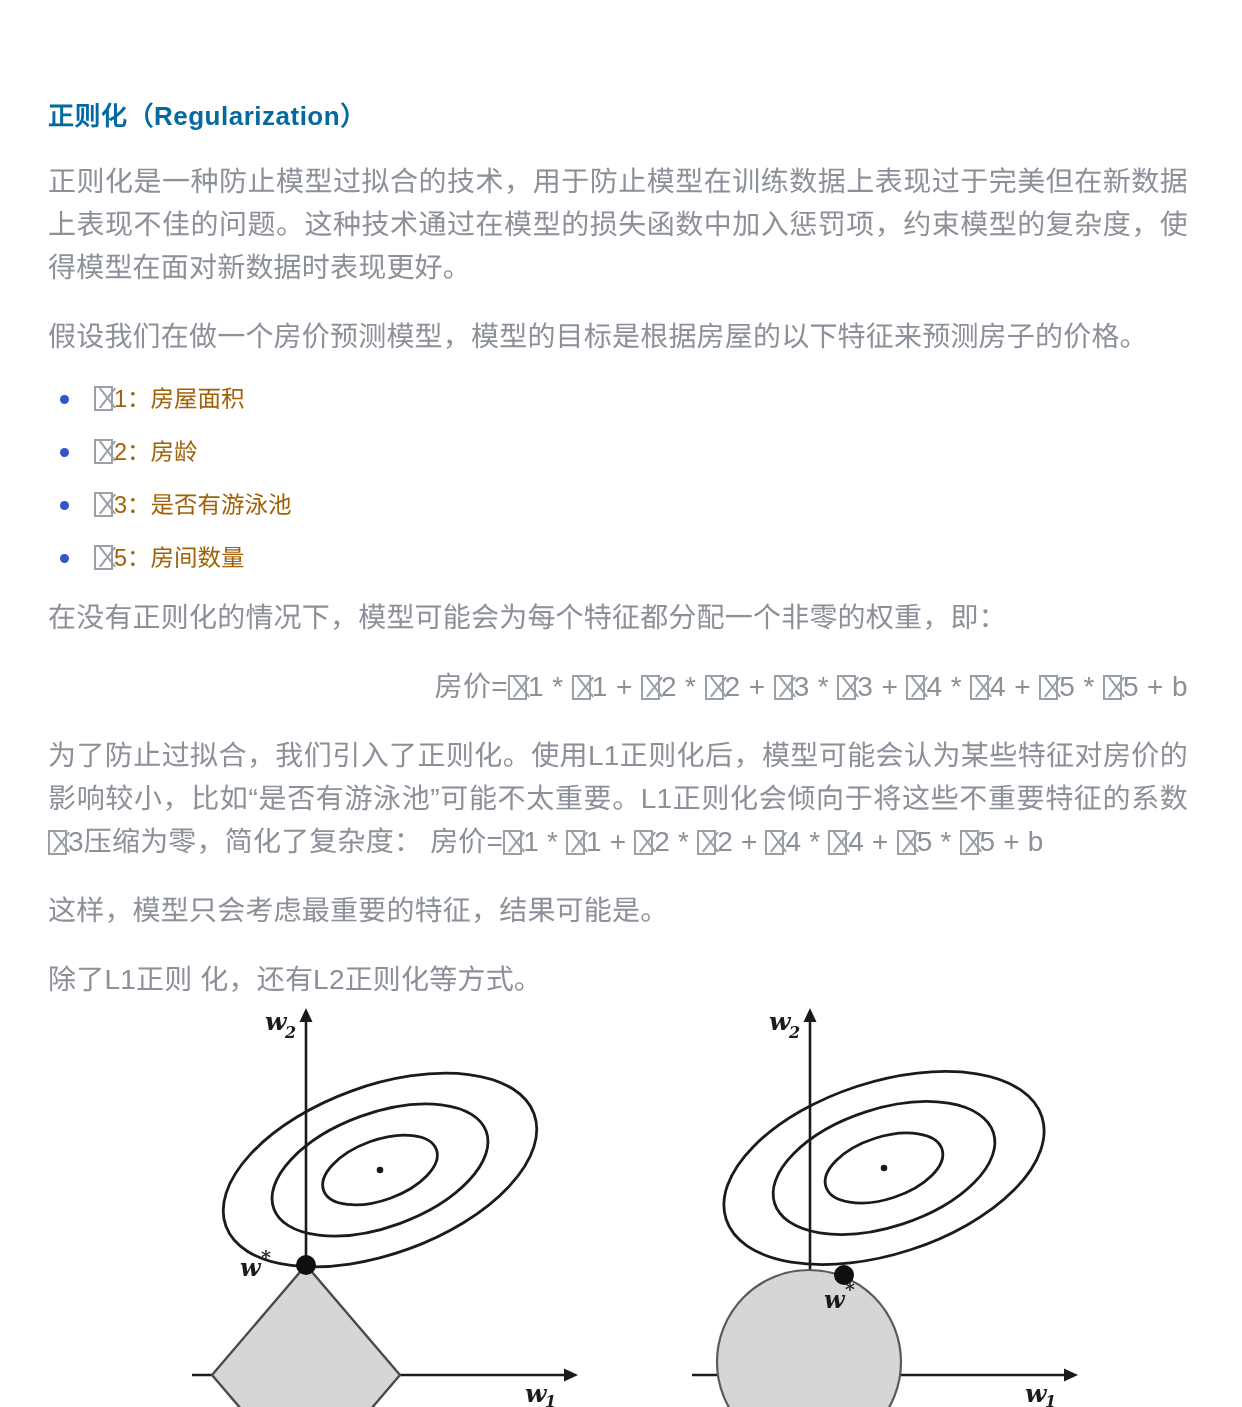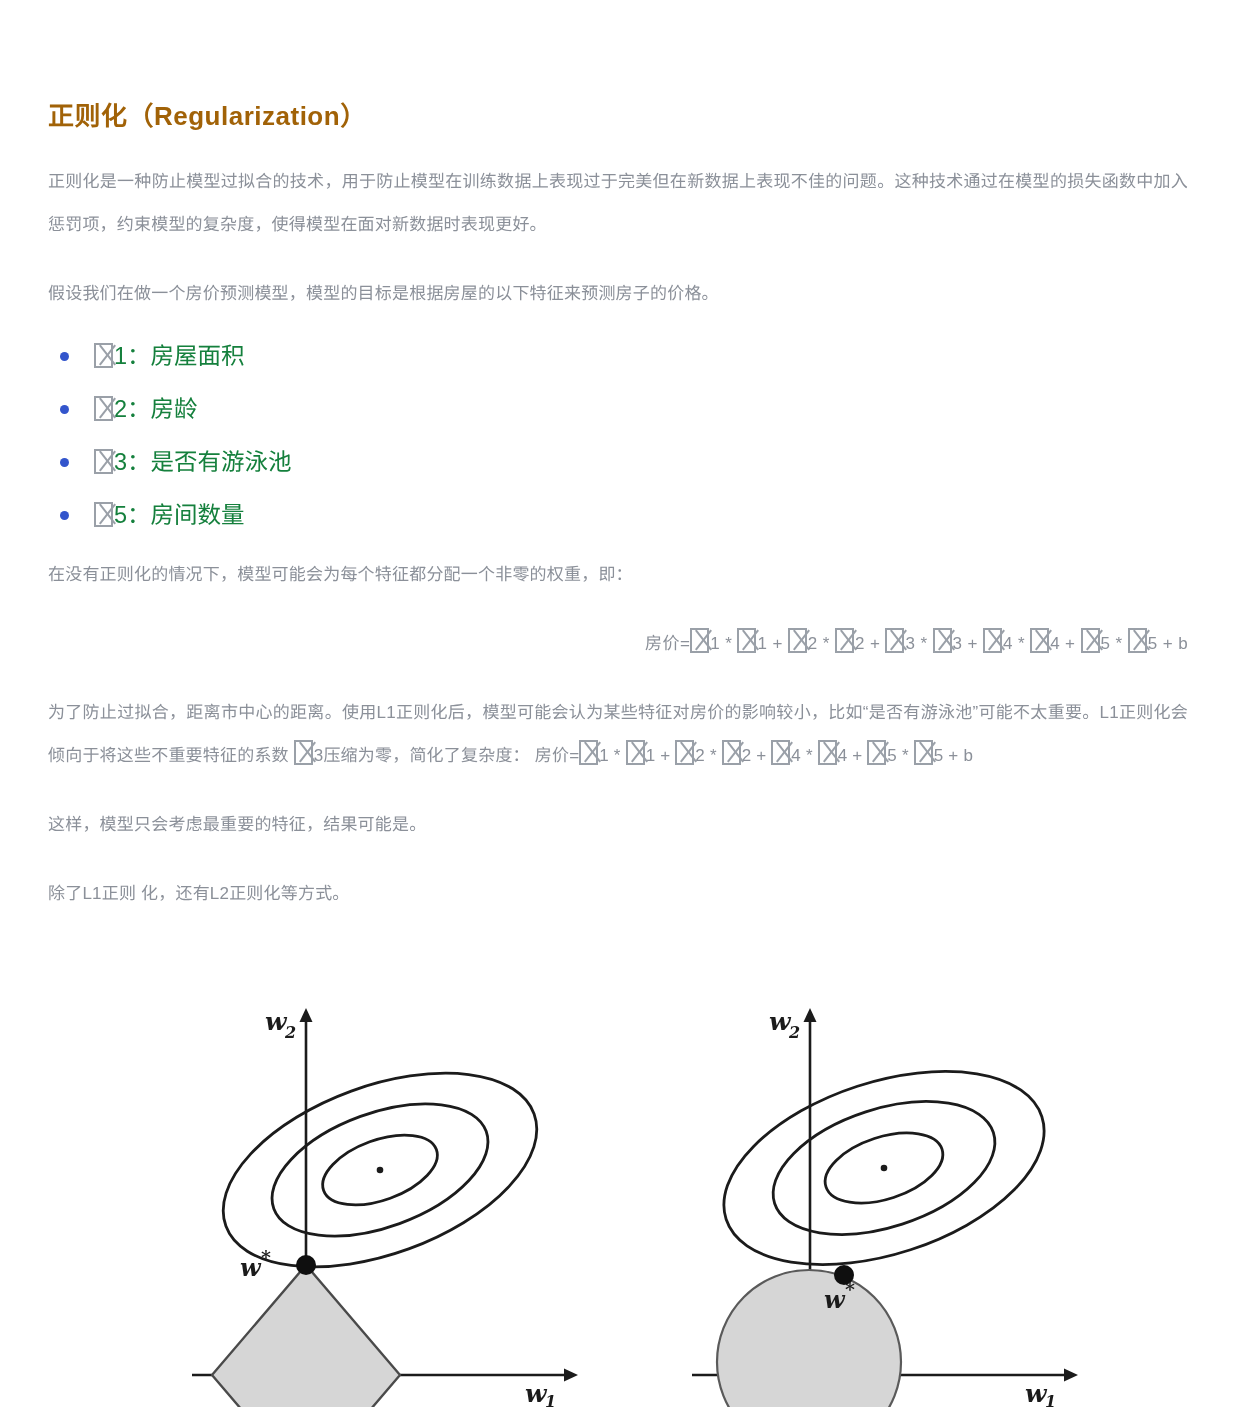--- a/index.html
+++ b/index.html
@@ -29,28 +29,28 @@
     position: absolute;
     left: 48px;
     top: 100px;
     width: 1140px;
   }
 
   h1.doc-title {
     margin: 0 0 26px 0;
     font-size: 26px;
     font-weight: 700;
-    color: #a16207;
+    color: #0369a1;
     letter-spacing: 0.5px;
     line-height: 1.3;
   }
 
   p.para {
     margin: 0 0 26px 0;
-    font-size: 17px;
+    font-size: 28px;
     line-height: 43px;
     color: #8b9099;
     font-weight: 500;
     letter-spacing: 0.2px;
     text-align: justify;
     text-justify: inter-character;
   }
 
   p.para.formula {
     letter-spacing: 0.4px;
@@ -61,21 +61,21 @@
     list-style: none;
     margin: 0 0 22px 0;
     padding: 0;
   }
   ul.feature-list li {
     position: relative;
     padding-left: 46px;
     margin-bottom: 23px;
     font-size: 23.5px;
     line-height: 30px;
-    color: #15803d;
+    color: #a16207;
     font-weight: 500;
   }
   ul.feature-list li .dot {
     position: absolute;
     left: 12px;
     top: 11px;
     width: 9px;
     height: 9px;
     border-radius: 50%;
     background: #3355cc;
@@ -199,21 +199,21 @@
       <span>*</span>
       <span class="tofu"></span><span>4</span>
       <span>+</span>
       <span class="tofu"></span><span>5</span>
       <span>*</span>
       <span class="tofu"></span><span>5</span>
       <span>+</span>
       <span>b</span>
     </p>
 
-    <p class="para"><span>为了防止过拟合，距离市中心的距离。使用L1正则化后，模型可能会认为某些特征对房价的影响较小，比如“是否有游泳池”可能不太重要。L1正则化会倾向于将这些不重要特征的系数 </span><span class="tofu"></span><span>3压缩为零，简化了复杂度：</span><span> <span>房价=</span><span class="tofu"></span><span>1</span>
+    <p class="para"><span>为了防止过拟合，我们引入了正则化。使用L1正则化后，模型可能会认为某些特征对房价的影响较小，比如“是否有游泳池”可能不太重要。L1正则化会倾向于将这些不重要特征的系数 </span><span class="tofu"></span><span>3压缩为零，简化了复杂度：</span><span> <span>房价=</span><span class="tofu"></span><span>1</span>
       <span>*</span>
       <span class="tofu"></span><span>1</span>
       <span>+</span>
       <span class="tofu"></span><span>2</span>
       <span>*</span>
       <span class="tofu"></span><span>2</span>
       <span>+</span>
       <span class="tofu"></span><span>4</span>
       <span>*</span>
       <span class="tofu"></span><span>4</span>

